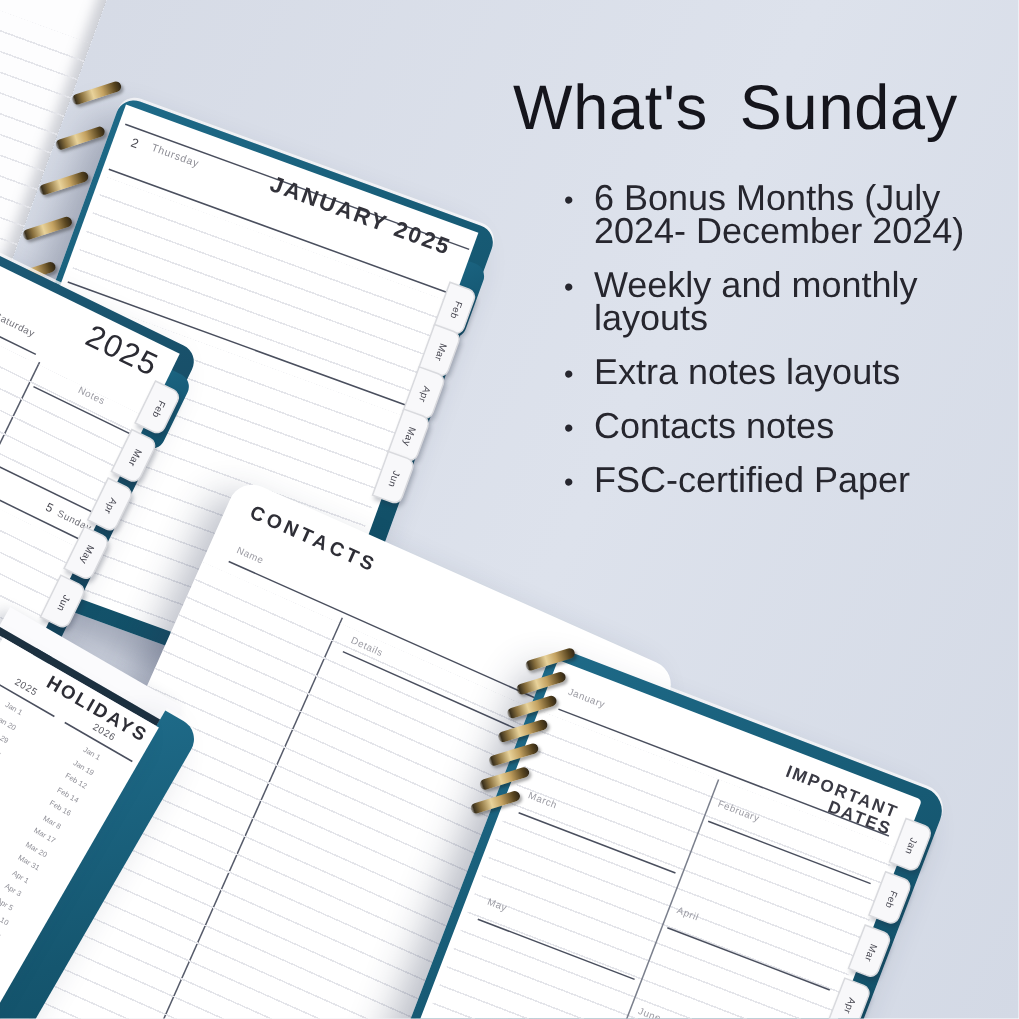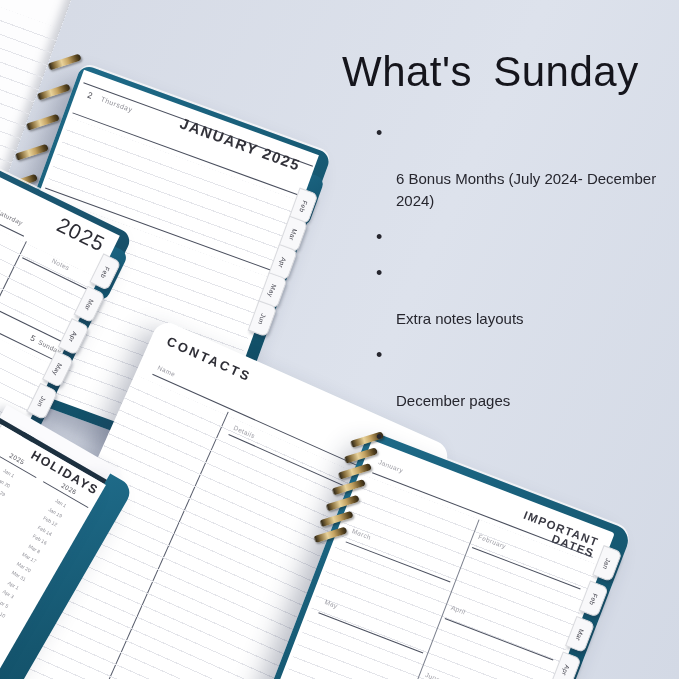--- a/index.html
+++ b/index.html
@@ -74,21 +74,21 @@
   .p3 .page{left:0;top:0;width:260px;height:310px;border-radius:3px;}
   .p3-title{position:absolute;left:120px;top:9px;width:128px;text-align:right;
             font-size:11.5px;font-weight:600;letter-spacing:1.3px;color:#3a3a44;}
 
   
   .headline{position:absolute;left:342px;top:48px;width:330px;}
   .hl-title{font-size:42px;font-weight:300;color:#15151c;letter-spacing:.5px;word-spacing:9px;}
   .features{margin:26px 0 0 34px;padding:0;list-style:none;}
   .features li{display:flex;margin-bottom:14px;}
   .dot{width:20px;color:#26262e;font-size:18px;line-height:22px;flex:0 0 20px;}
-  .ftext{font-size:15px;line-height:22px;color:#26262e;max-width:268px;margin-top:46px;}
+  .ftext{font-size:24px;line-height:22px;color:#26262e;max-width:268px;}
 </style>
 </head>
 <body>
 
 <div class="stage">
 
   <div class="grp p1">
     <div class="cover"></div>
     <div class="p1-left">
       <div class="ruled"></div>
@@ -263,28 +263,30 @@
 
   <div class="headline">
     <div class="hl-title">What's Sunday</div>
     <ul class="features">
       <li>
           <span class="dot">•</span>
           <span class="ftext">6 Bonus Months (July 2024- December 2024)</span>
         </li>
       <li>
           <span class="dot">•</span>
+          <span class="ftext">Weekly and monthly layouts</span>
         </li>
       <li>
           <span class="dot">•</span>
           <span class="ftext">Extra notes layouts</span>
         </li>
       <li>
           <span class="dot">•</span>
-          <span class="ftext">December pages</span>
-        </li>
-      <li>
-          <span class="dot">•</span>
+          <span class="ftext">Contacts notes</span>
+        </li>
+      <li>
+          <span class="dot">•</span>
+          <span class="ftext">FSC-certified Paper</span>
         </li>
     </ul>
   </div>
 
 </div>
 
 </body></html>

